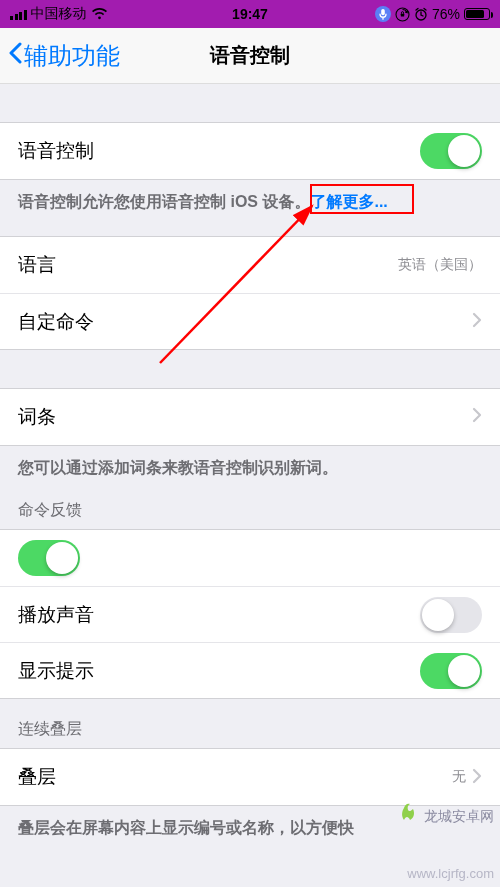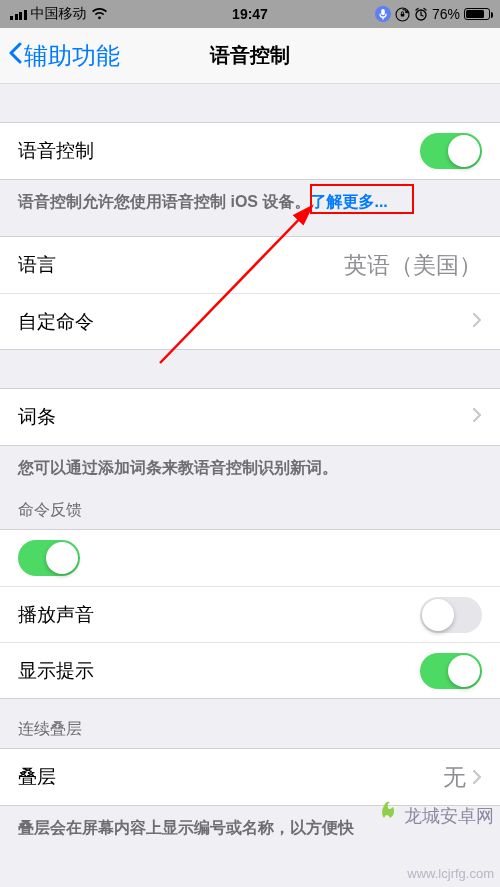--- a/index.html
+++ b/index.html
@@ -6,21 +6,21 @@
     body {
       width: 500px; height: 887px;
       font-family: -apple-system, "Helvetica Neue", sans-serif;
       background: #efeff4;
       overflow: hidden;
       position: relative;
     }
     
     .status-bar {
       height: 28px;
-      background: #a3a3a3;
+      background: #a21caf;
       display: flex;
       align-items: center;
       justify-content: space-between;
       padding: 0 10px;
       font-size: 14px;
       font-weight: 500;
     }
     .sb-left, .sb-right { display: flex; align-items: center; gap: 4px; }
     .sb-center { position: absolute; left: 50%; transform: translateX(-50%); font-weight: 600; }
     .sb-icon { display: inline-flex; }
@@ -47,21 +47,21 @@
     .row {
       min-height: 56px;
       padding: 0 18px;
       display: flex;
       align-items: center;
       justify-content: space-between;
       font-size: 19px;
     }
     .row + .row { border-top: 1px solid #e5e5e9; }
     .row .label { color: #000; }
-    .detail { color: #8e8e93; font-size: 23px; display: flex; align-items: center; gap: 6px; }
+    .detail { color: #8e8e93; font-size: 14px; display: flex; align-items: center; gap: 6px; }
     .chevron { color: #c7c7cc; }
     .footer-text {
       padding: 10px 18px 0 18px;
       color: #6d6d72;
       font-size: 16px;
       line-height: 1.5;
       font-weight: bold;
     }
     .header-text {
       padding: 20px 18px 8px 18px;
@@ -92,21 +92,21 @@
       pointer-events: none;
       top: 184px; left: 310px; width: 104px; height: 30px;
     }
     .anno-arrow {
       position: absolute; pointer-events: none;
       top: 198px; left: 140px;
     }
     
     .wm1 {
       position: absolute; right: 6px; bottom: 56px;
-      font-size: 18px; color: #8a8aa0; display: flex; align-items: center; gap: 4px;
+      font-size: 14px; color: #8a8aa0; display: flex; align-items: center; gap: 4px;
     }
     .wm2 {
       position: absolute; right: 6px; bottom: 6px;
       font-size: 13px; color: #b6b6c6;
     }
     
     .bars { display: inline-flex; align-items: flex-end; gap: 1.5px; height: 12px; }
     .bars span { width: 3px; background: #000; display: block; }
     .bars span:nth-child(1){height:4px} .bars span:nth-child(2){height:6px}
     .bars span:nth-child(3){height:8px} .bars span:nth-child(4){height:10px}

